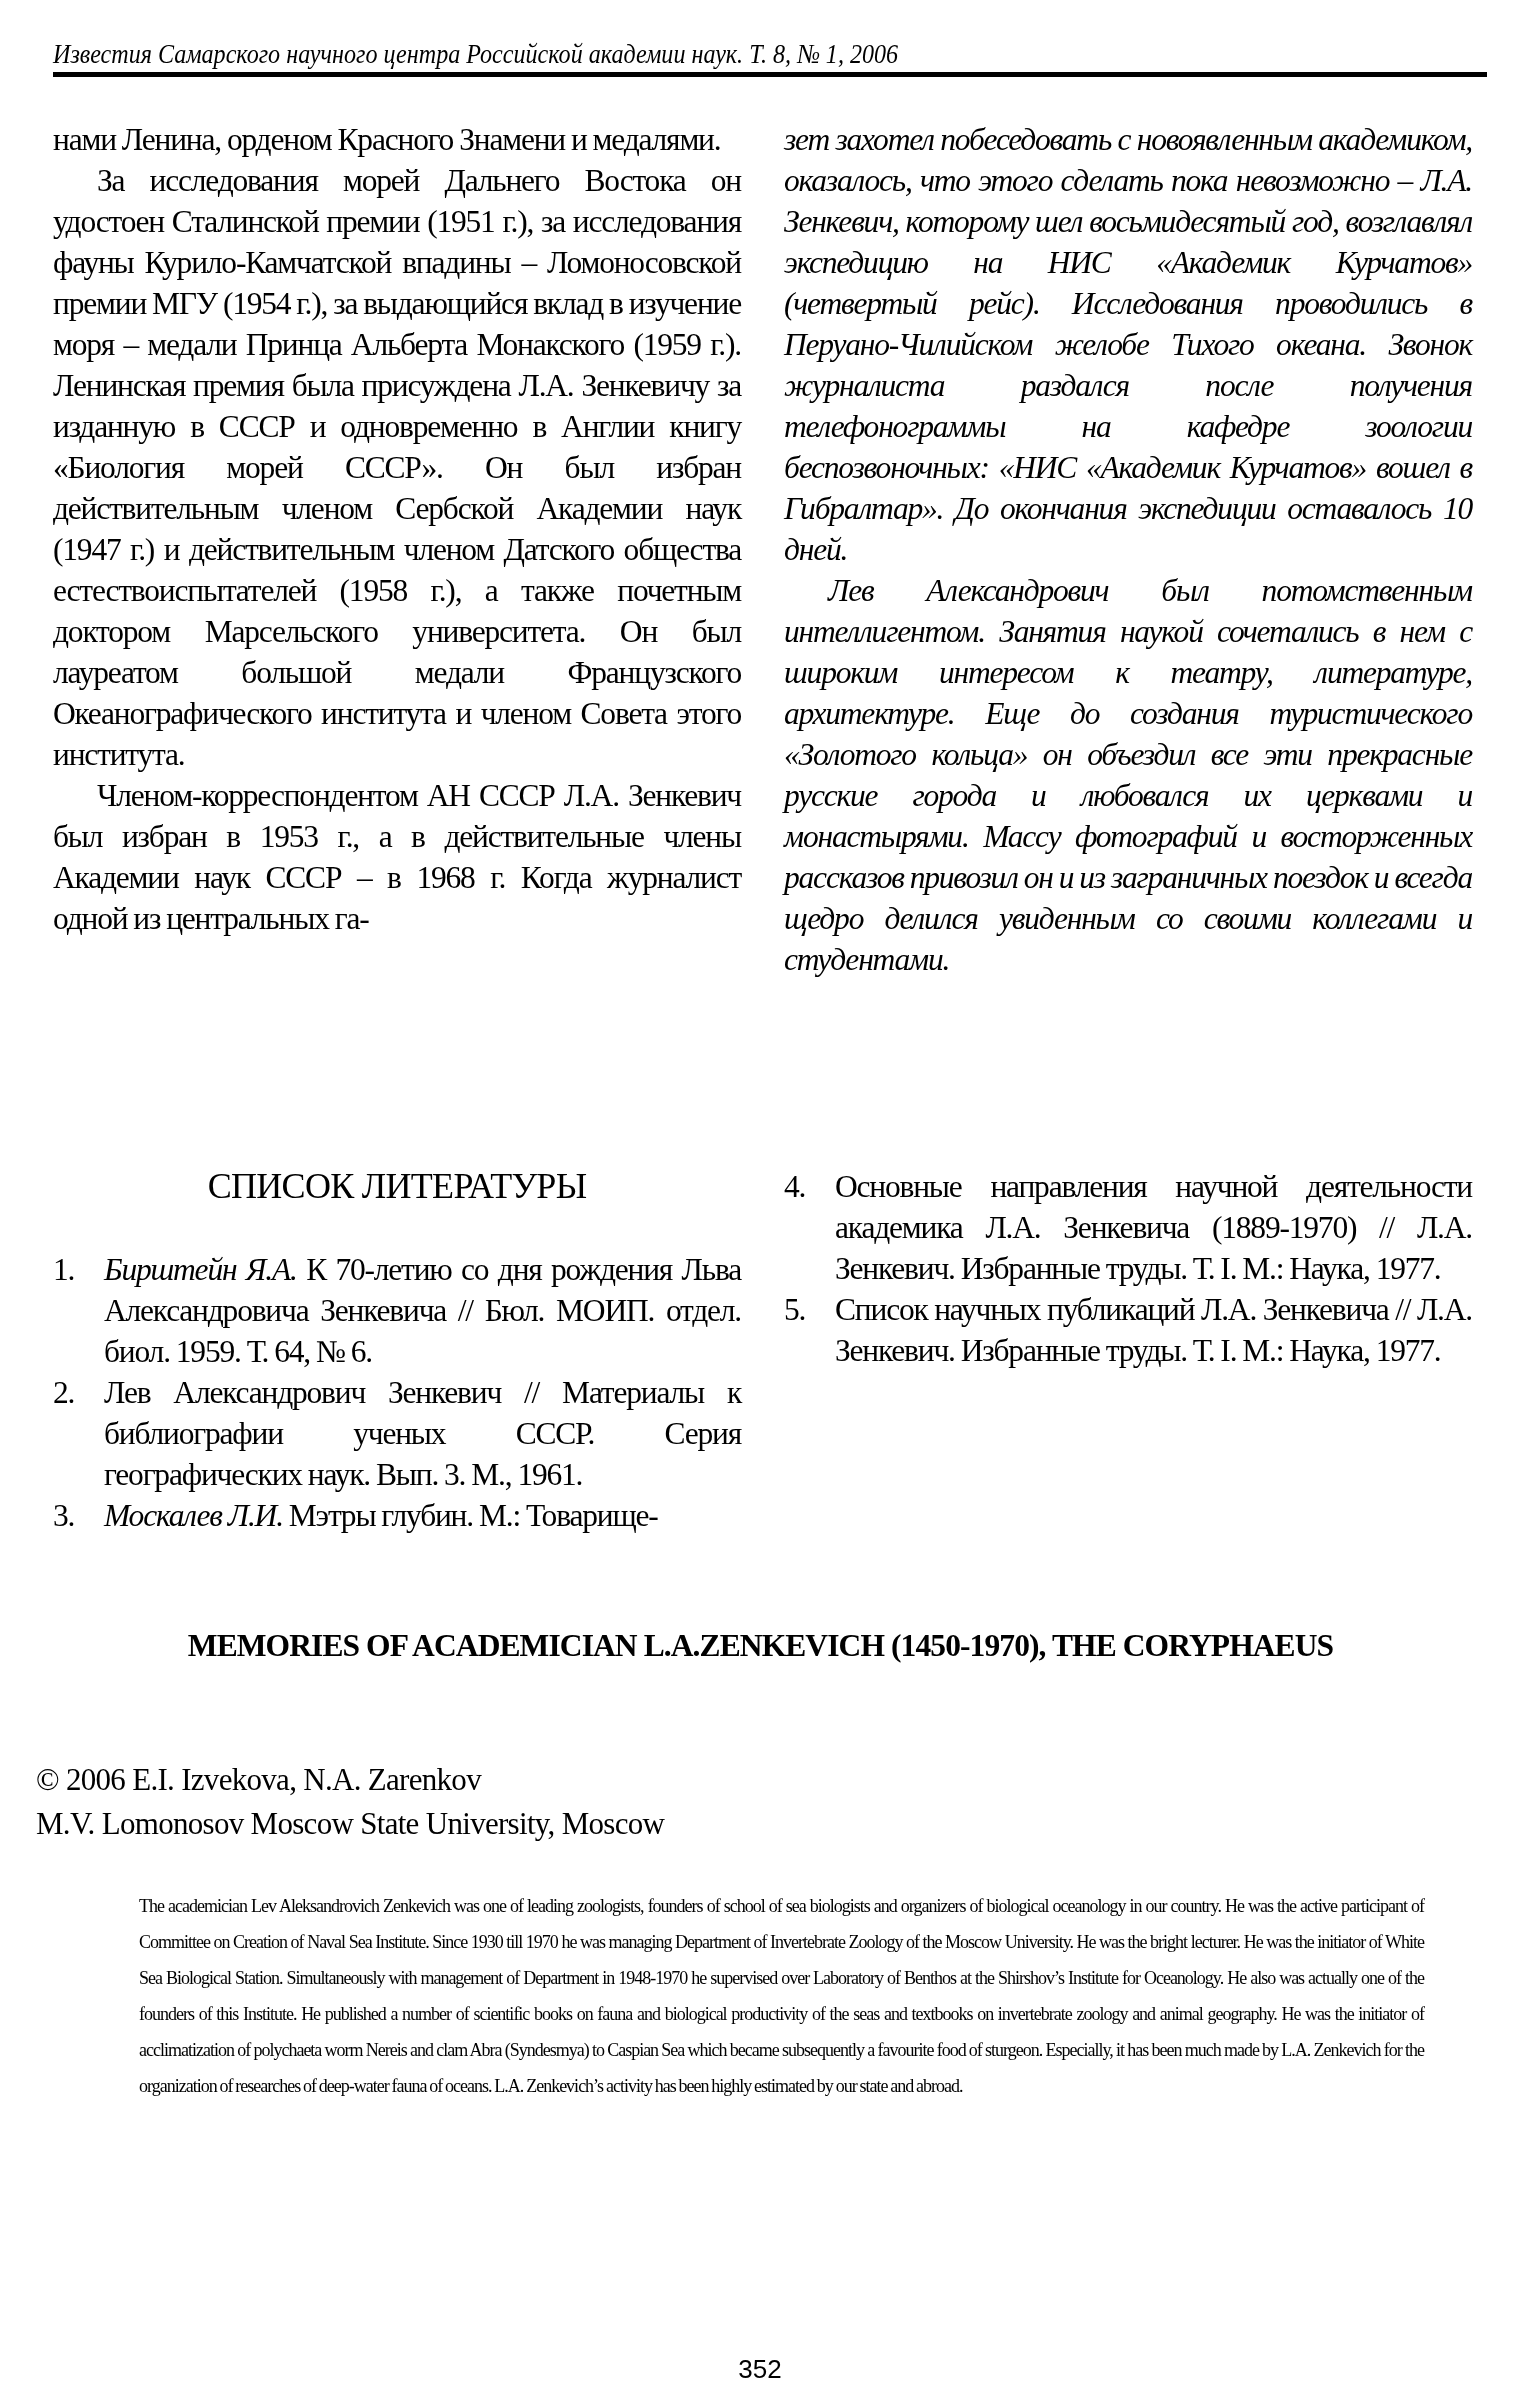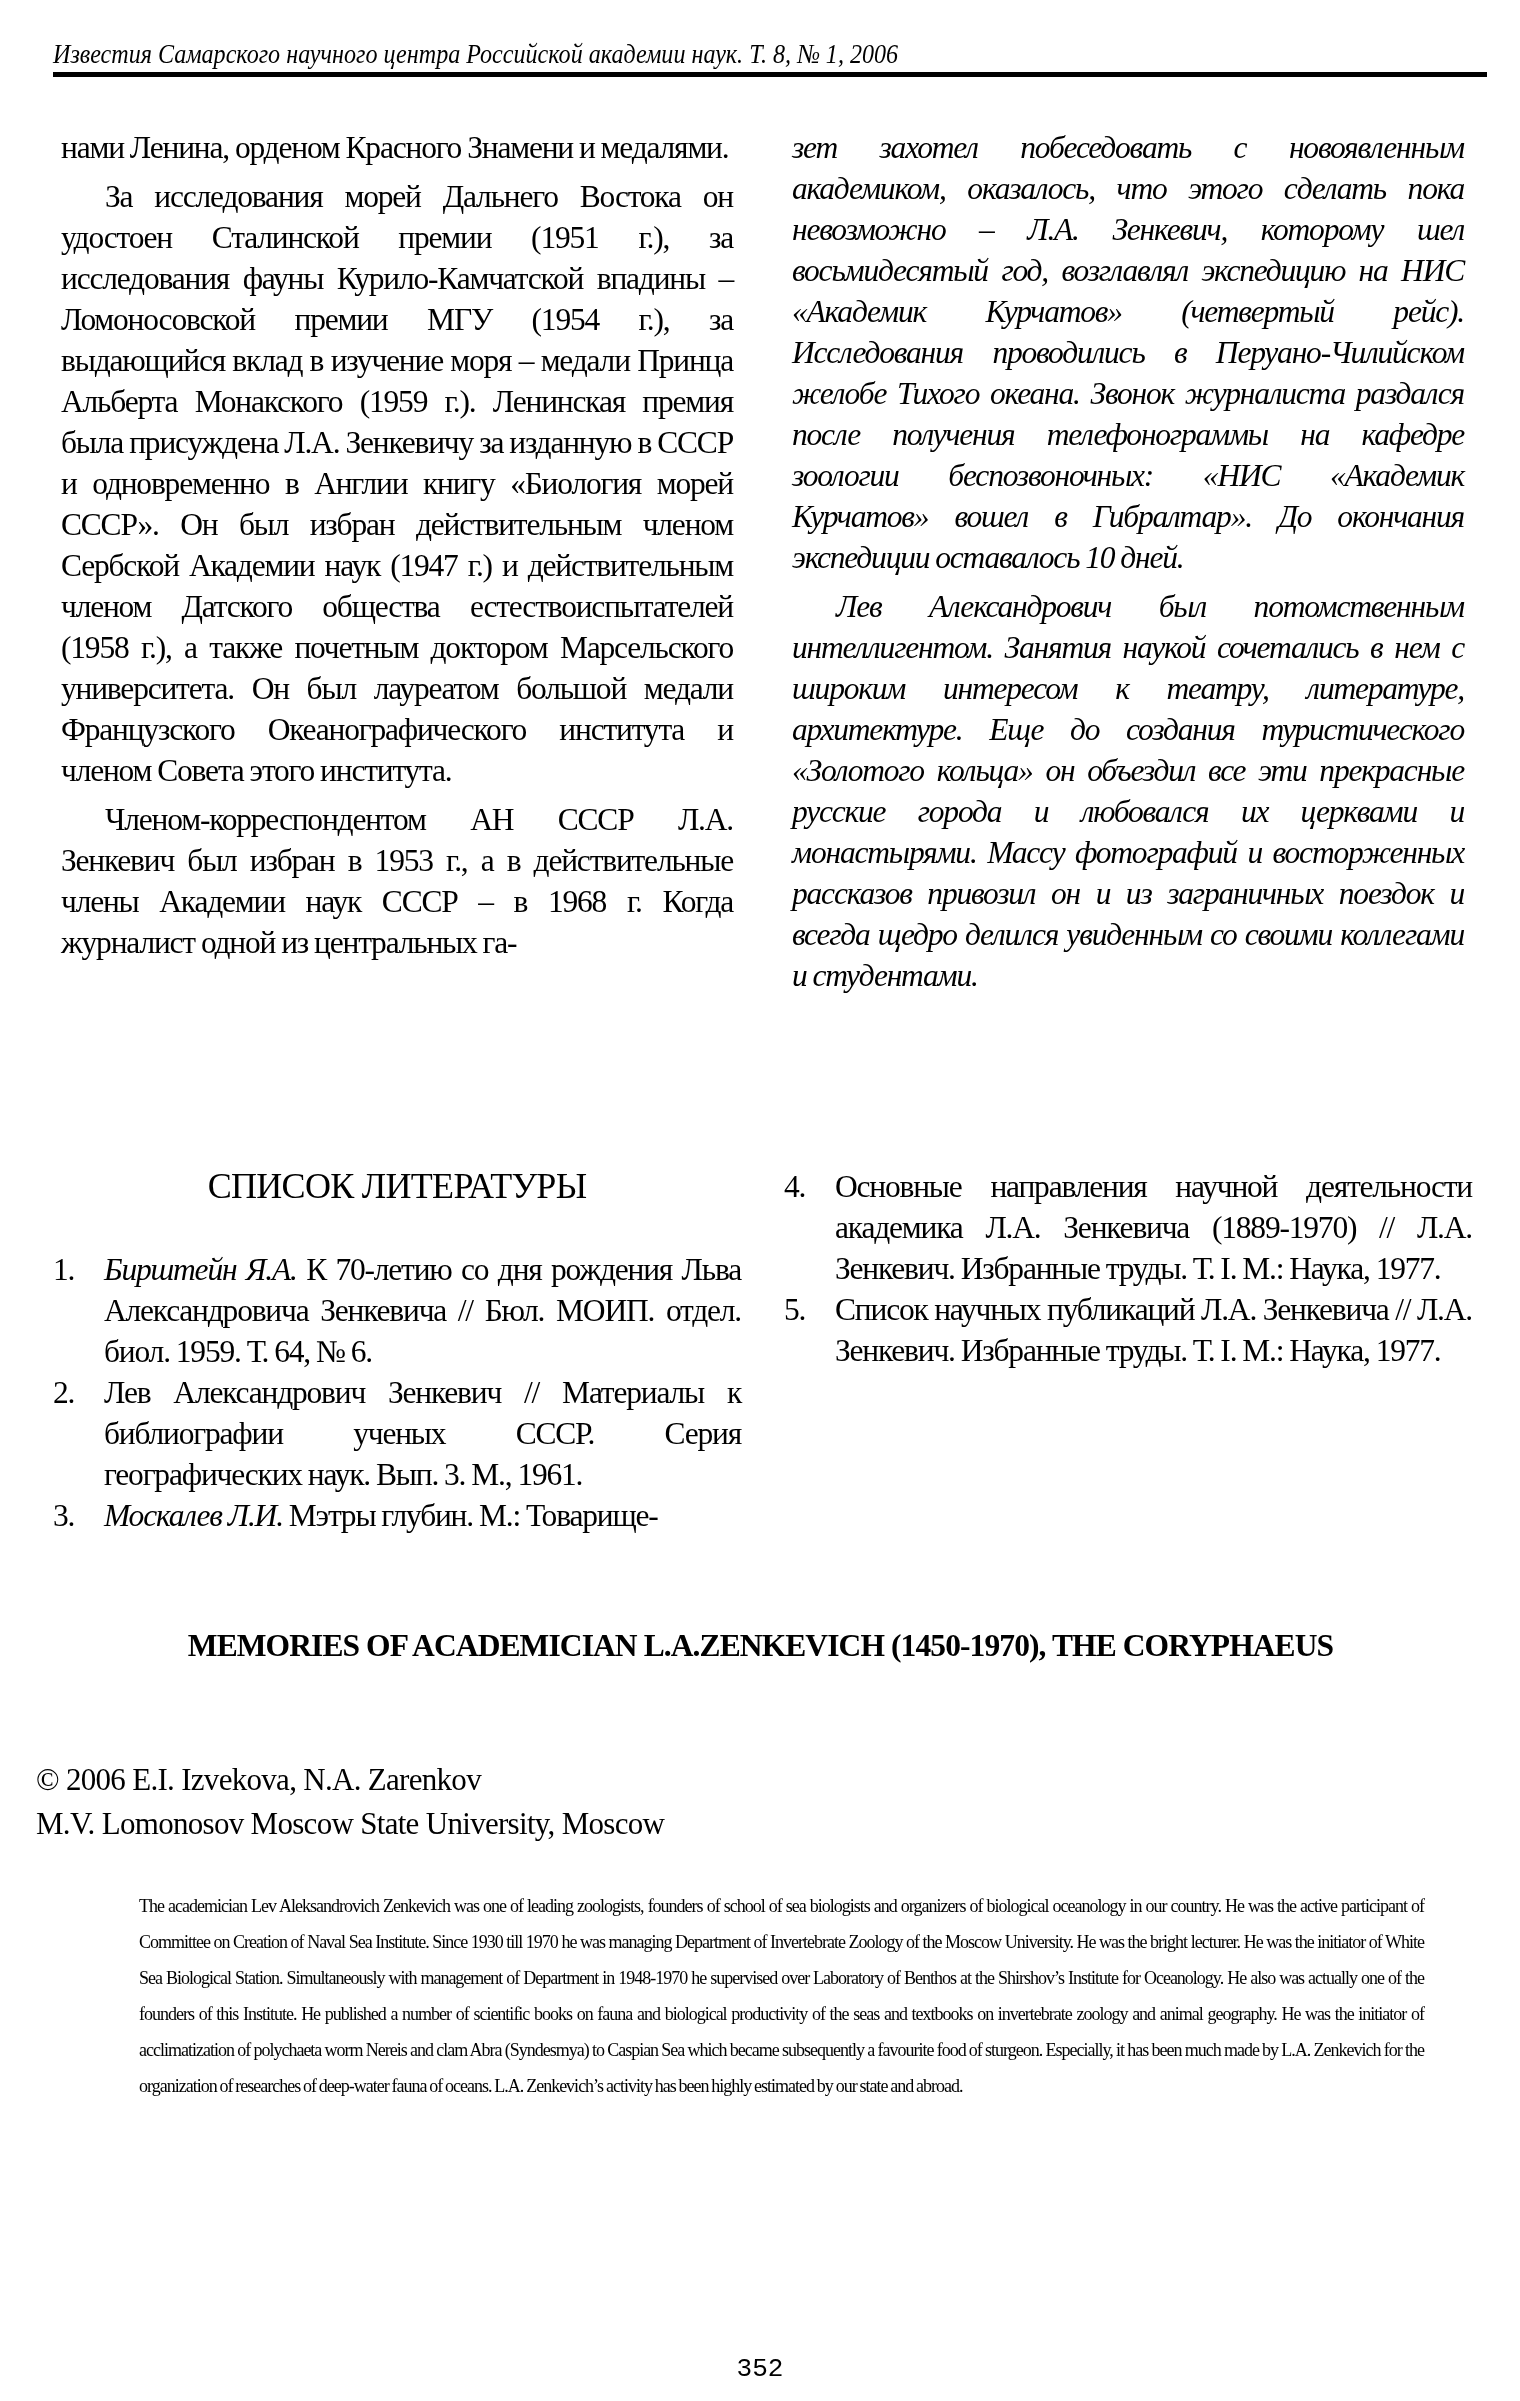--- a/index.html
+++ b/index.html
@@ -17,21 +17,21 @@
   }
   .header-rule {
     position: absolute; left: 0; top: 34px; width: 1434px; height: 5.1px; background: #000;
   }
   .col {
     position: absolute; width: 688px;
     font-size: 31.5px; line-height: 41px; text-align: justify;
   }
   .col-left { left: 53px; top: 119px; }
   .col-right { left: 784px; top: 119px; font-style: italic; }
-  .col p { margin: 8px; }
+  .col p { margin: 0; }
   .col p.indent { text-indent: 44px; }
   .condensed { letter-spacing: -1.2px; word-spacing: -0.7px; }
 
   .refs-heading {
     position: absolute; left: 53px; width: 688px; top: 1166px;
     text-align: center; font-size: 36px; line-height: 41px; letter-spacing: -0.7px;
   }
   .refs {
     position: absolute; width: 688px; font-size: 31.5px; line-height: 41px;
     letter-spacing: -1.2px; word-spacing: -0.7px;
@@ -52,21 +52,21 @@
     position: absolute; left: 36px; width: 1433px; top: 1758px;
     text-align: left; font-size: 31px; line-height: 44px; letter-spacing: -0.7px;
   }
   .abstract {
     position: absolute; left: 139px; width: 1285px; top: 1888px;
     font-size: 18px; line-height: 36px; text-align: justify;
     letter-spacing: -1px; word-spacing: -0.7px;
   }
   .page-number {
     position: absolute; left: 0; width: 1520px; top: 2354px; text-align: center;
-    font-family: Liberation Mono, monospace; font-size: 26px;
+    font-family: Liberation Sans, sans-serif; font-size: 26px;
   }
 </style>
 </head>
 <body>
 
 <div class="header">
   <span class="header-title">Известия Самарского научного центра Российской академии наук. Т. 8, № 1, 2006</span>
   <div class="header-rule"></div>
 </div>
 

